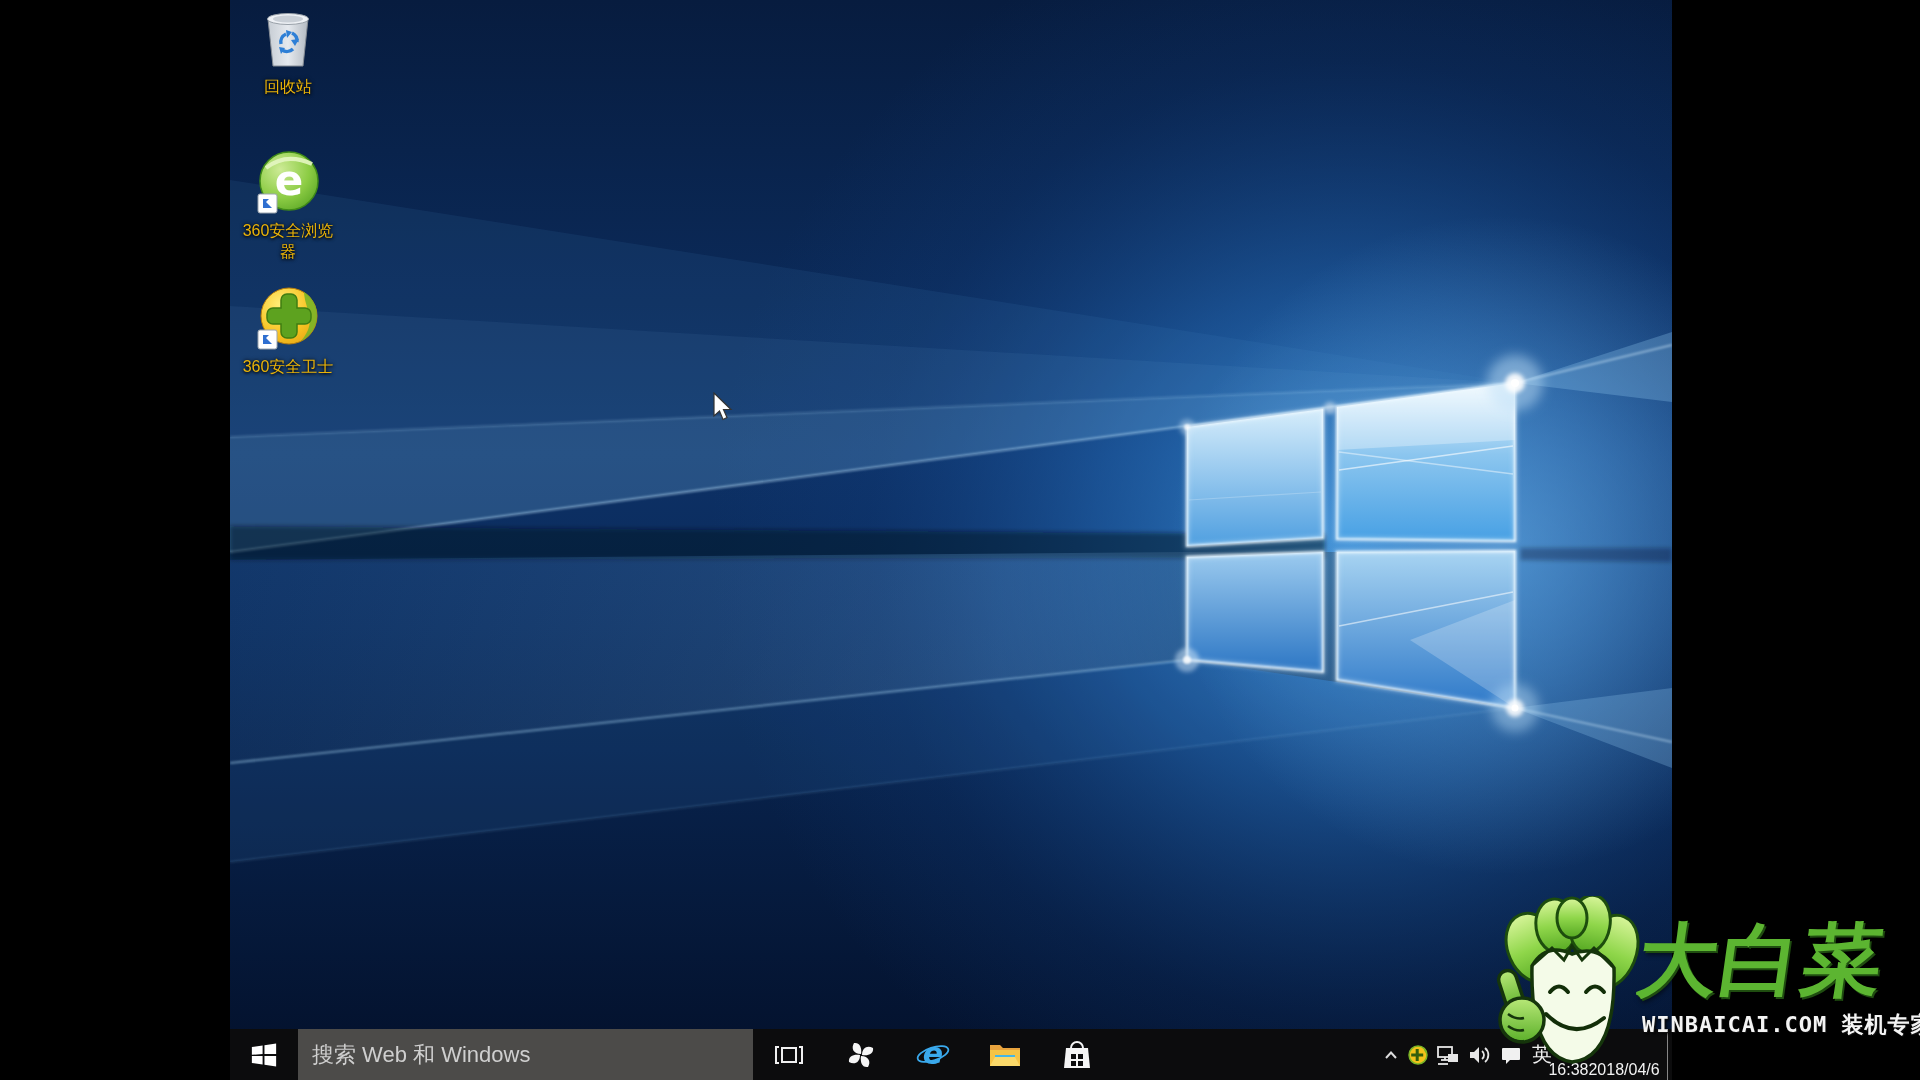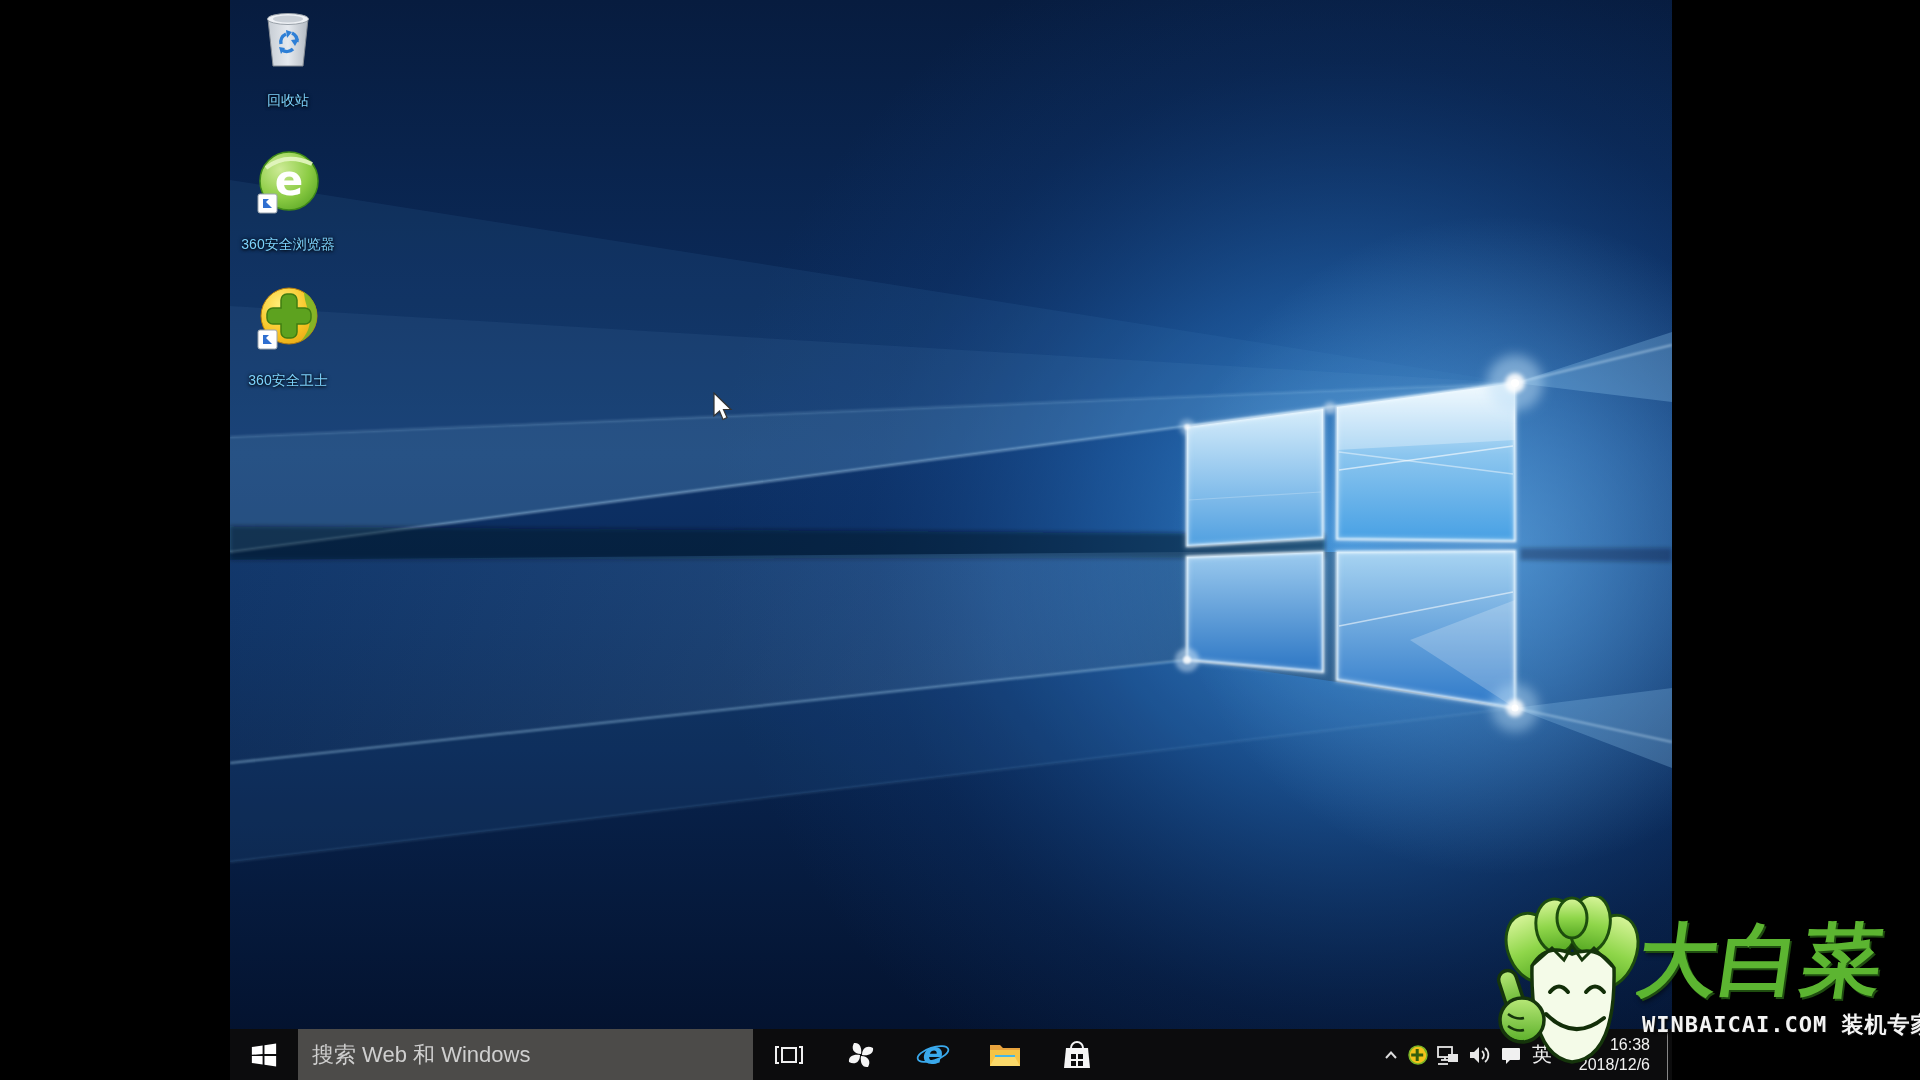--- a/index.html
+++ b/index.html
@@ -5,37 +5,37 @@
   html,body{margin:0;padding:0;background:#000;}
   body{width:1920px;height:1080px;position:relative;overflow:hidden;
        font-family:"Liberation Sans",sans-serif;}
   
   .desktop{position:absolute;left:230px;top:0;width:1442px;height:1080px;overflow:hidden;background:#071c3f;}
   .wallpaper{position:absolute;left:0;top:0;width:1442px;height:1080px;}
   
   .icon-col{position:absolute;left:10px;top:0;width:96px;z-index:10;}
   .dicon{position:absolute;left:0;width:96px;text-align:center;cursor:default;}
   .dicon svg{display:block;margin:0 auto;}
-  .dlabel{margin-top:19px;font-size:14px;line-height:1.3;color:#7dd3fc;
+  .dlabel{margin-top:5px;font-size:16px;line-height:1.3;color:#eab308;
           text-shadow:0 1px 3px #000,0 0 4px rgba(0,0,0,.8);}
   
   .cursor{position:absolute;z-index:30;}
   
   .taskbar{position:absolute;left:0;top:1029px;width:1442px;height:51px;background:#0c0c0d;z-index:40;}
   .taskbar button{background:transparent;border:none;padding:0;margin:0;cursor:pointer;}
   .start{position:absolute;left:0;top:0;width:68px;height:51px;display:flex;align-items:center;justify-content:center;}
   .search{position:absolute;left:68px;top:0;width:455px;height:51px;background:#4c4b49;border:none;
           padding:0 0 0 14px;font-size:22px;color:#e8e8e8;font-family:"Liberation Sans",sans-serif;box-sizing:border-box;outline:none;}
   .search::placeholder{color:#cfcfcf;opacity:1;}
   .apps{position:absolute;left:523px;top:0;height:51px;display:flex;}
   .appbtn{width:72px;height:51px;display:flex;align-items:center;justify-content:center;}
   .tray{position:absolute;right:22px;top:0;height:51px;display:flex;align-items:center;}
   .traybtn{height:51px;display:flex;align-items:center;justify-content:center;}
   .ime{width:32px;font-size:20px;color:#f0f0f0;text-align:center;}
-  .clock{width:92px;height:51px;display:flex;flex-direction:column;align-items:flex-end;justify-content:center;
+  .clock{width:92px;height:51px;display:flex;flex-direction:row;align-items:flex-end;justify-content:center;
          color:#f2f2f2;font-size:16px;line-height:1.22;padding-right:2px;}
   .show-desktop{position:absolute;right:0;top:0;width:4px;height:51px;border-left:1px solid rgba(255,255,255,.5);}
   
   .watermark{position:absolute;left:1490px;top:890px;width:430px;height:190px;z-index:60;pointer-events:none;}
   .wm-mascot{position:absolute;left:4px;top:6px;}
   .wm-brand{position:absolute;left:148px;top:18px;font-size:80px;font-weight:bold;
             color:#5cb531;transform:skewX(-8deg);letter-spacing:2px;white-space:nowrap;
             text-shadow:2px 2px 0 #1f4d10,3px 4px 5px rgba(0,0,0,.55);}
   .wm-site{position:absolute;left:152px;top:120px;font-family:"DejaVu Sans Mono",monospace;
            font-size:22px;font-weight:bold;color:#f4f4f4;letter-spacing:1px;white-space:nowrap;
@@ -325,21 +325,21 @@
       </button>
       <button class="traybtn" style="width:30px;">
         <svg width="22" height="22" viewBox="0 0 22 22">
           <rect x="2" y="4" width="18" height="12" rx="1" fill="#f0f0f0"></rect>
           <polygon points="6,16 6,20 10,16" fill="#f0f0f0"></polygon>
         </svg>
       </button>
       <button class="traybtn ime">英</button>
       <button class="traybtn clock">
         <span>16:38</span>
-        <span>2018/12/6</span>
+        <span>2018/04/6</span>
       </button>
     </div>
 
     <div class="show-desktop"></div>
   </div>
 </div>
 
 <div class="watermark">
   <svg class="wm-mascot" width="152" height="184" viewBox="0 0 152 184">
     <defs>

